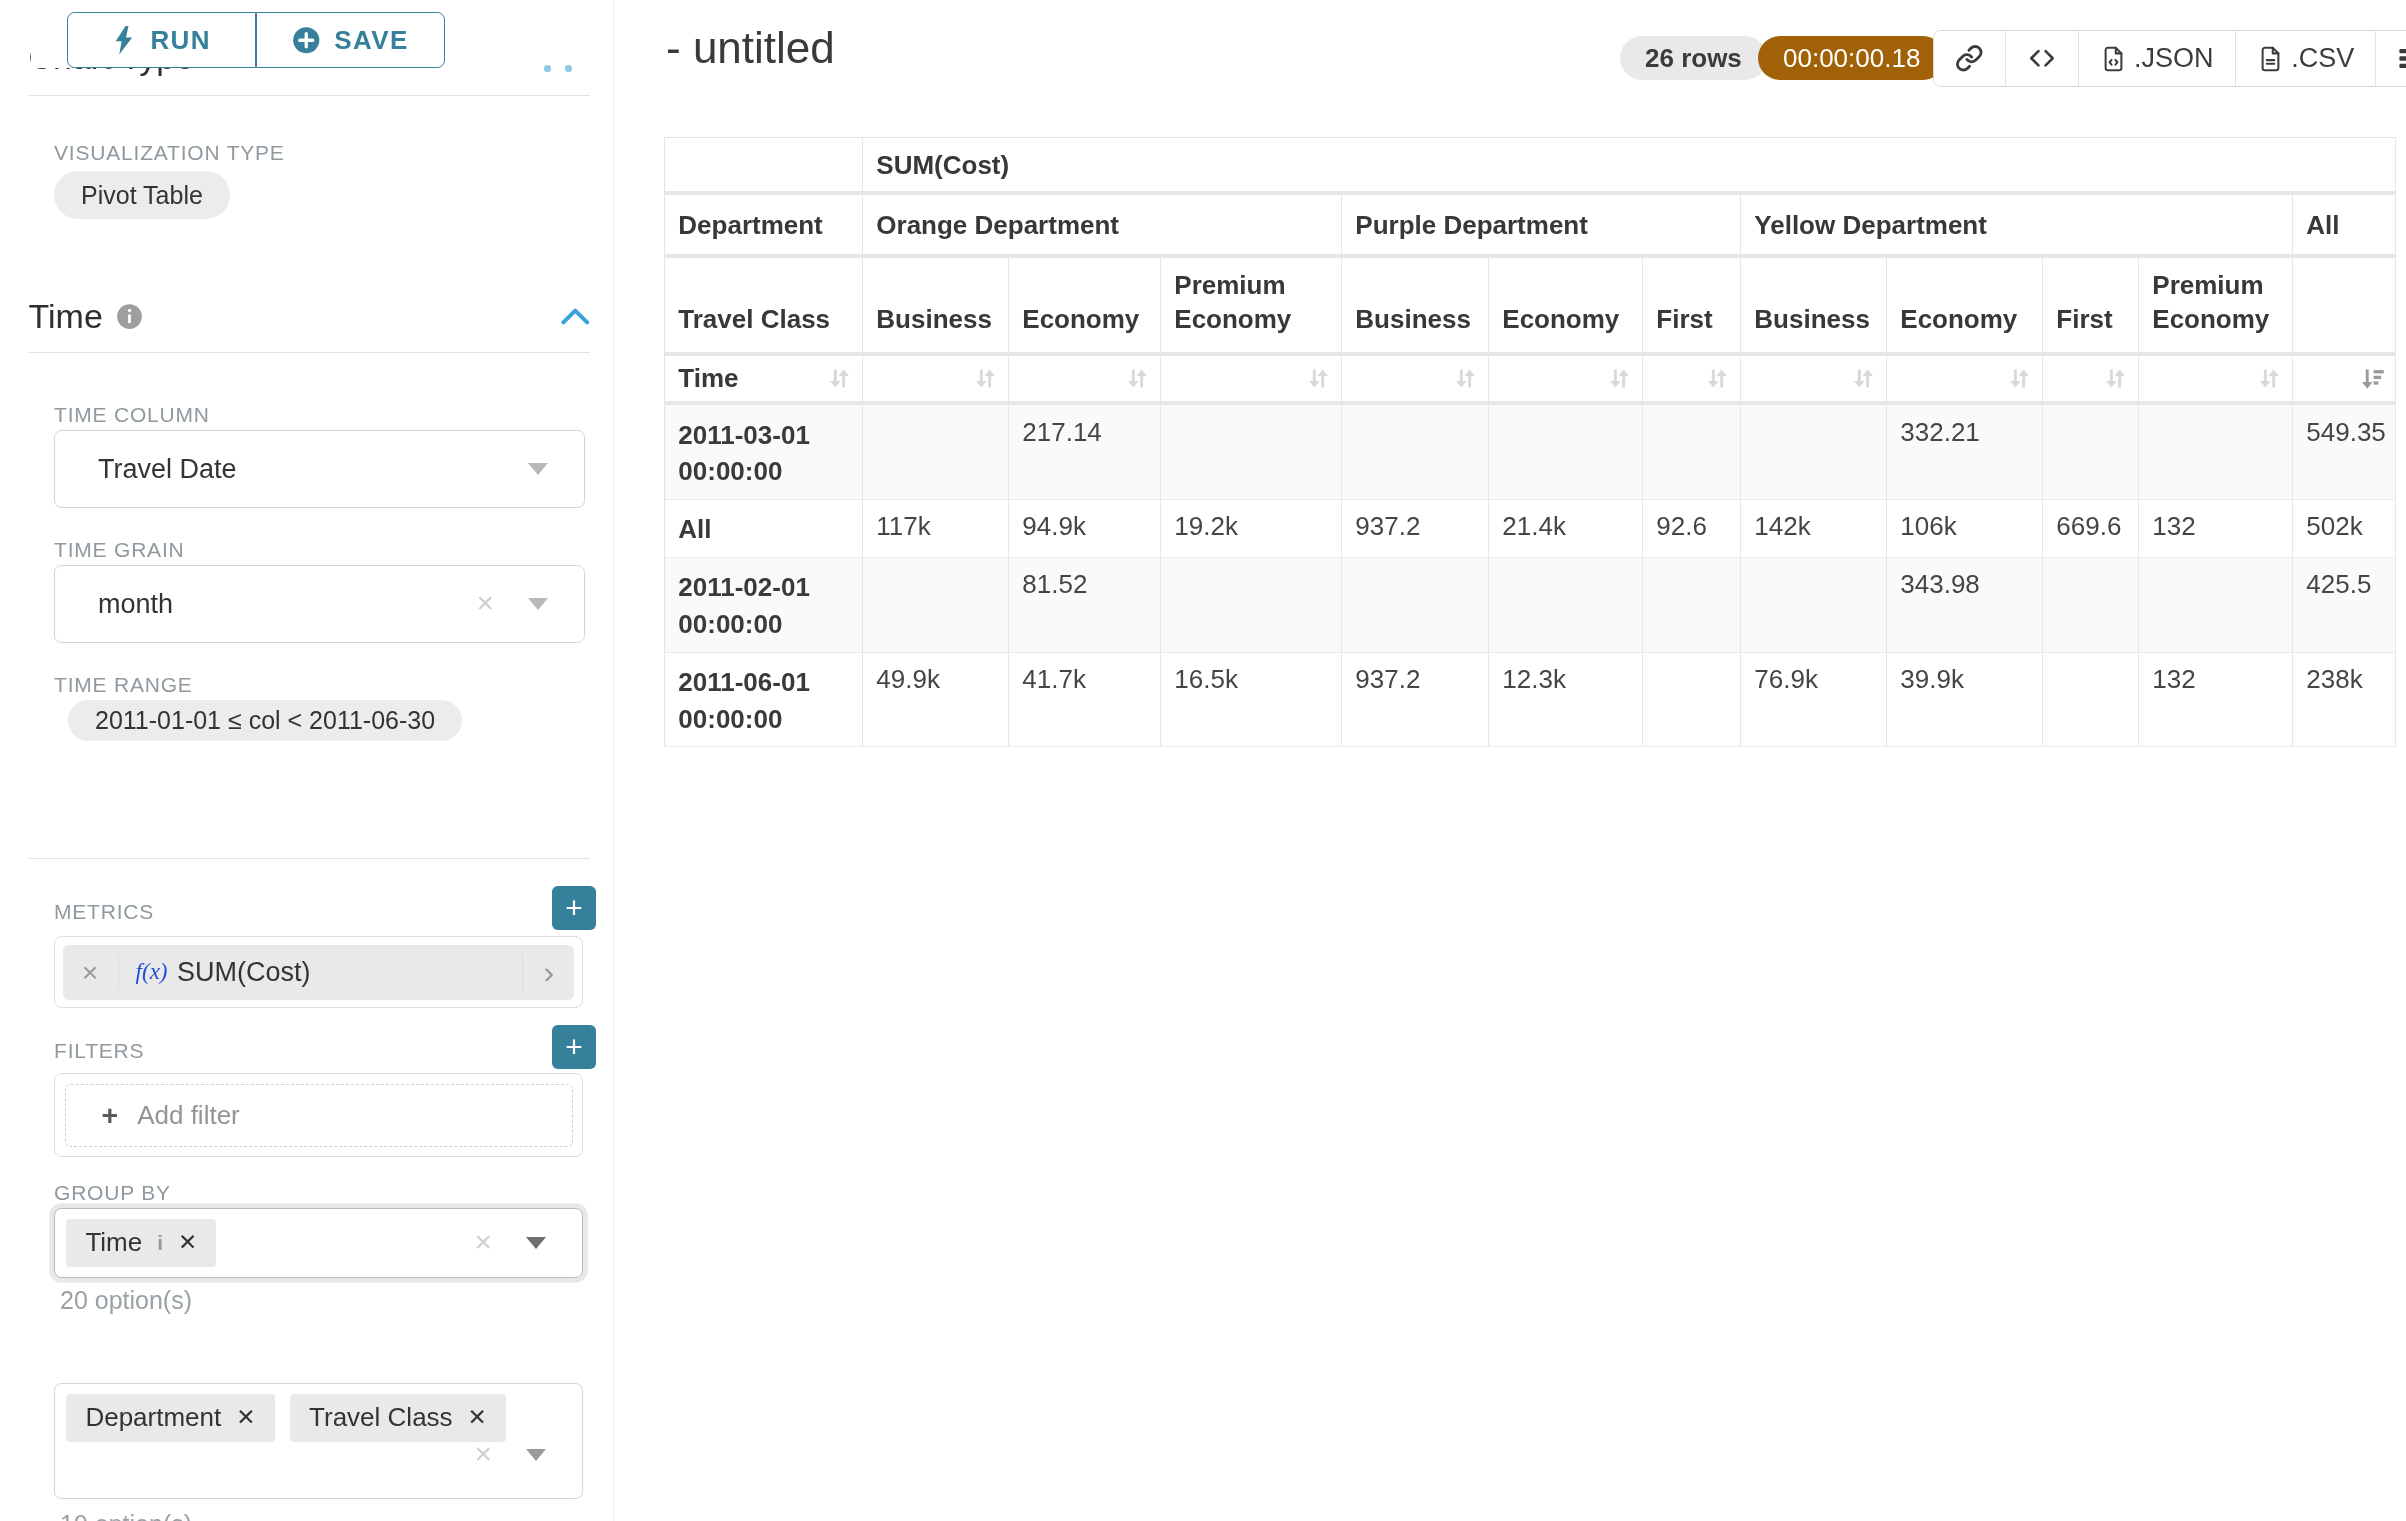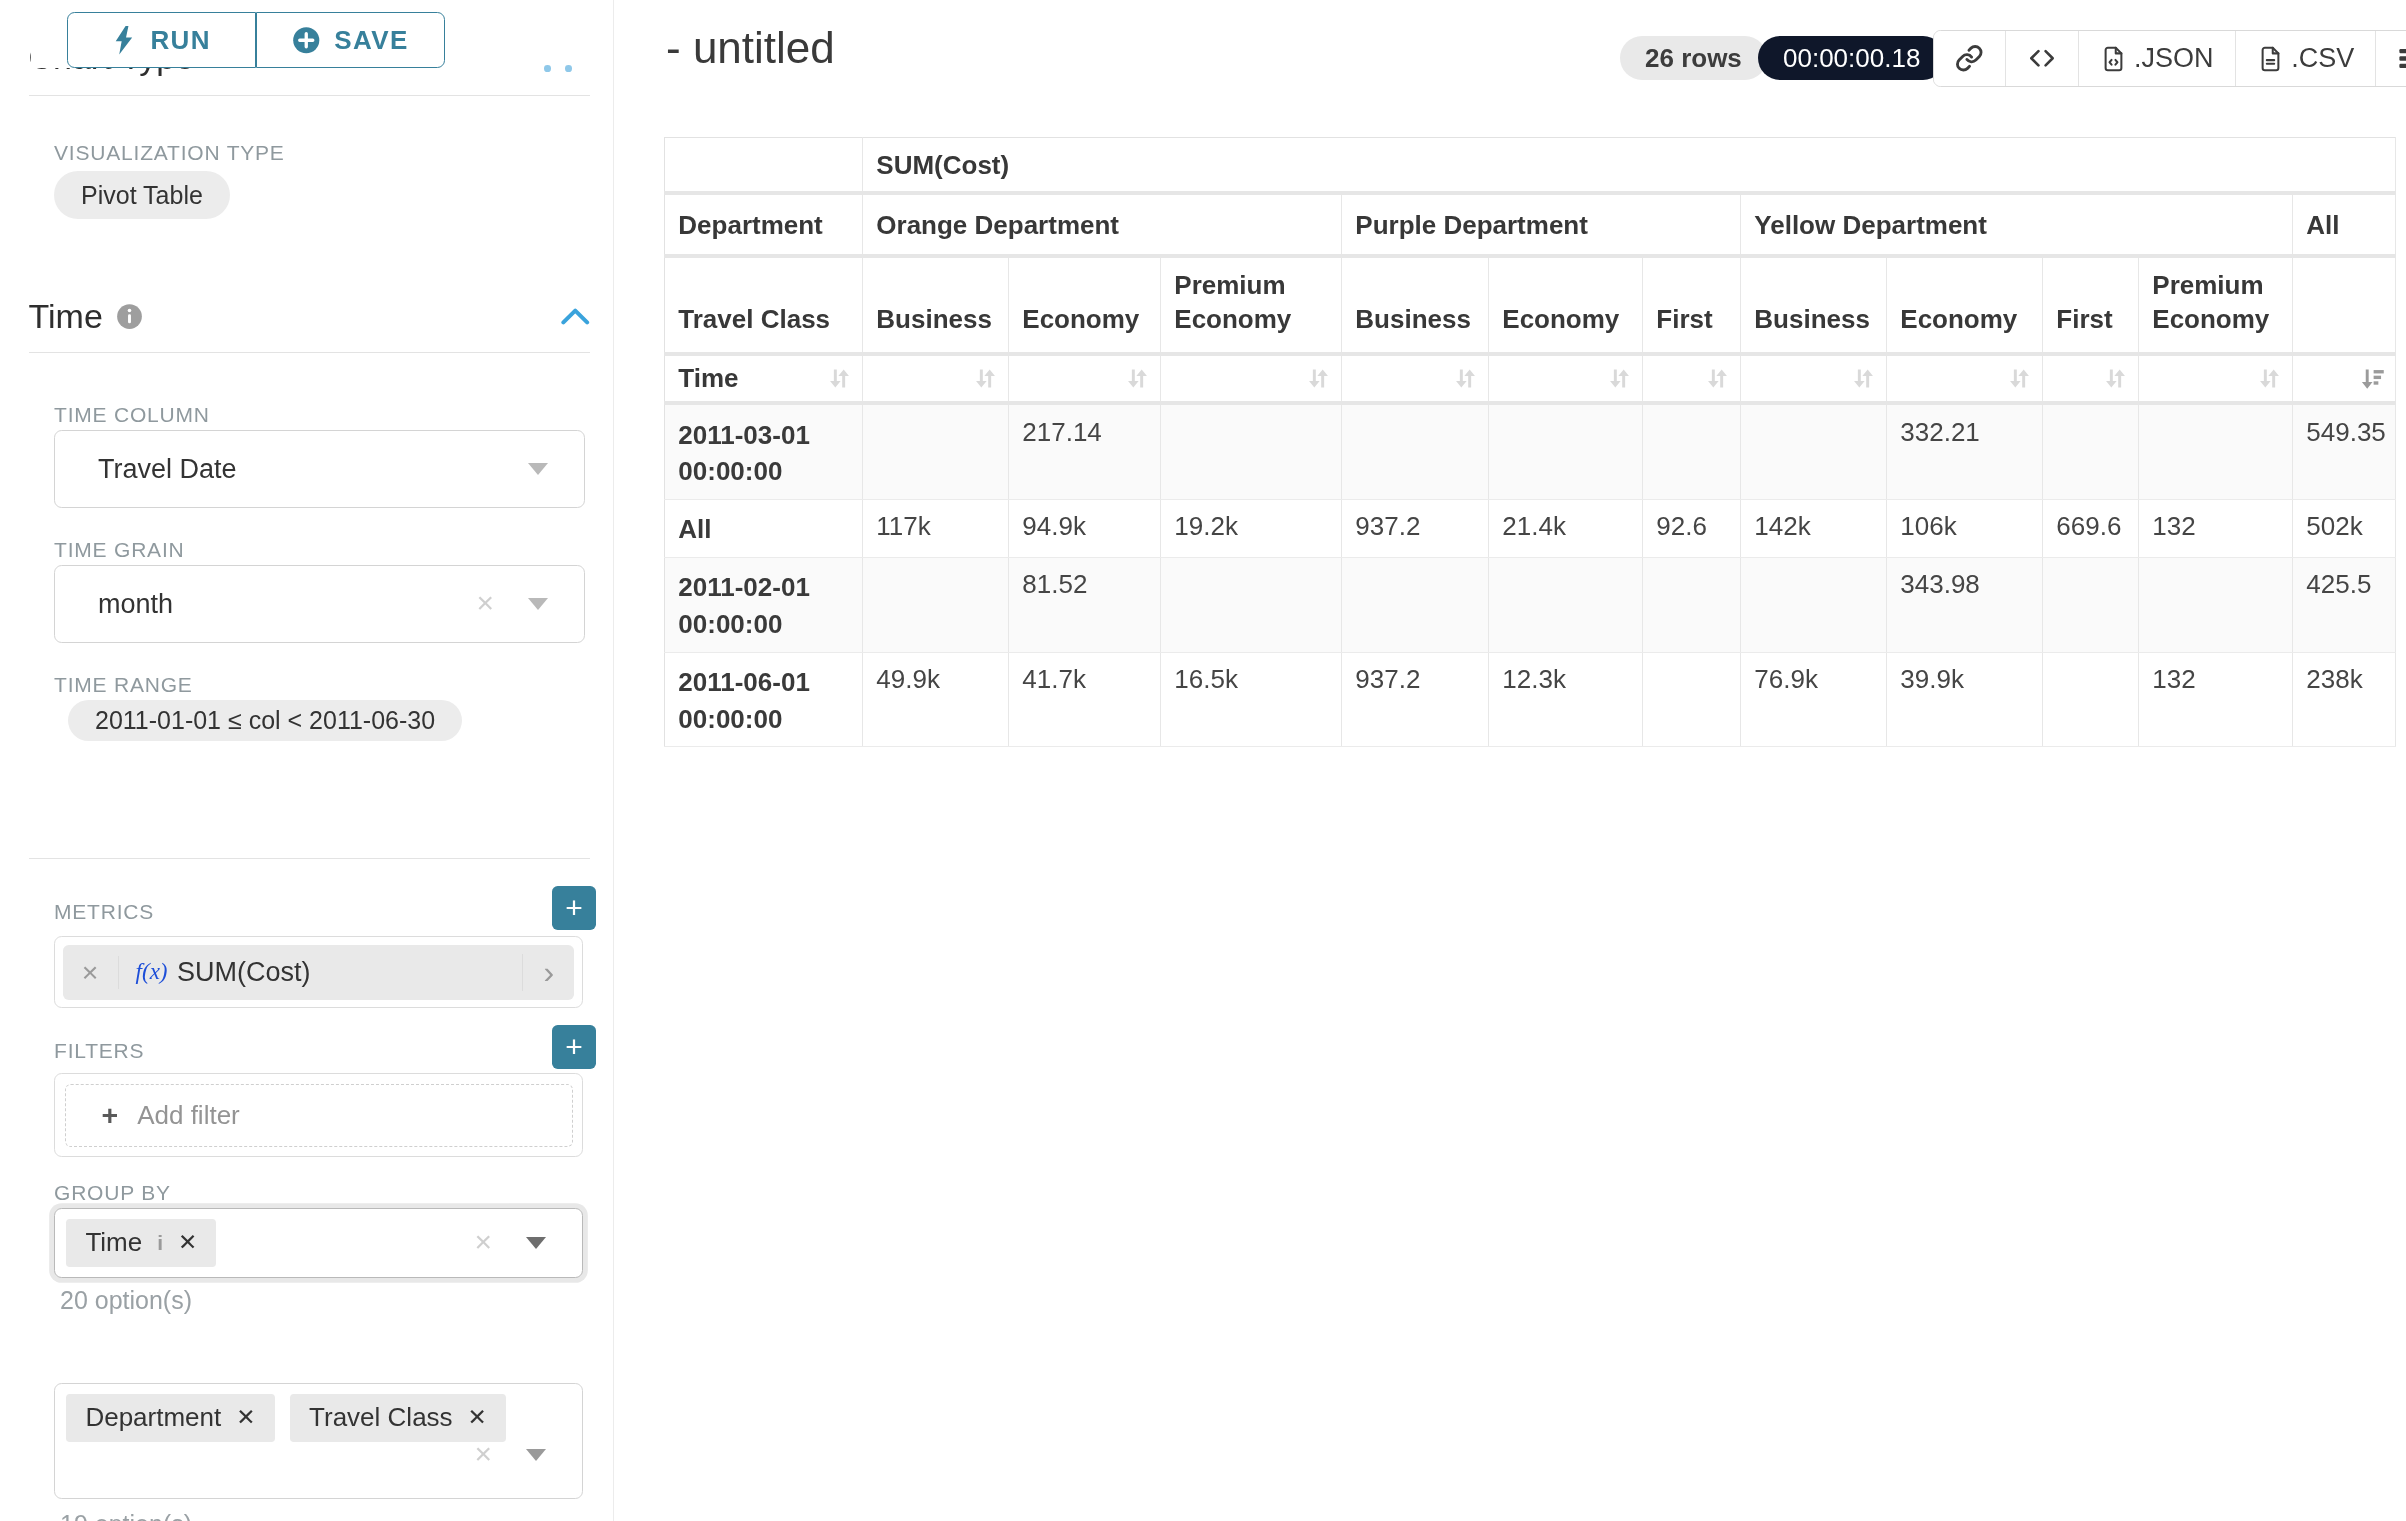--- a/index.html
+++ b/index.html
@@ -55,21 +55,21 @@
        font-size:26px;color:#333;padding:0 19px;height:48px;margin:9.5px 0 0 11.4px;}
   .tag .info-i{color:#9a9a9a;font-weight:700;font-size:21px;}
   .tag .tag-x{font-size:23px;font-weight:700;color:#333;cursor:pointer;}
   .opts-hint{position:absolute;left:60px;font-size:25px;color:#9aa1a5;}
 
   
   .main-title{position:absolute;left:666px;top:23px;font-size:44px;font-weight:400;color:#3a3a3a;margin:0;}
   .hpill{position:absolute;top:36px;height:44px;display:inline-flex;align-items:center;border-radius:25px;
          font-size:26px;padding:0 25px;}
   .rows-pill{left:1620px;background:#e9e9e9;color:#3c3c3c;font-weight:bold;}
-  .timer-pill{left:1758px;background:#0f172a;color:#fff;}
+  .timer-pill{left:1758px;background:#a16207;color:#fff;}
   .export-group{position:absolute;left:1933px;top:30px;height:55px;display:flex;background:#fff;
                 border:1px solid #d9d9d9;border-radius:7.6px;overflow:hidden;}
   .exp-btn{display:flex;align-items:center;justify-content:center;gap:7.6px;border:none;background:#fff;
            border-right:1px solid #e3e3e3;font-size:27px;color:#3c3c3c;cursor:pointer;padding:0 21px;font-family:inherit;}
   .exp-btn:last-child{border-right:none;}
 
   
   #pivot-table{position:absolute;left:664px;top:137px;border-collapse:collapse;table-layout:fixed;
                background:#fff;border:1px solid #e2e2e2;}
   #pivot-table th,#pivot-table td{border-right:1px solid #e7e7e7;border-bottom:1px solid #ebebeb;

